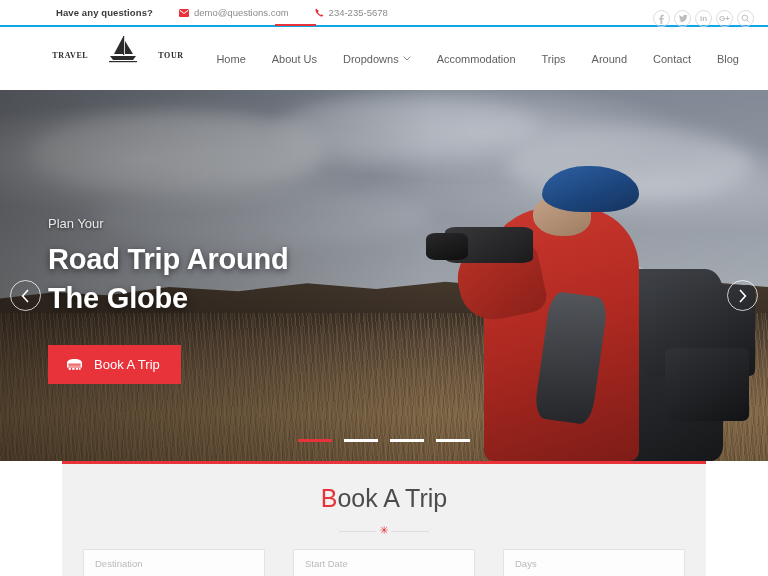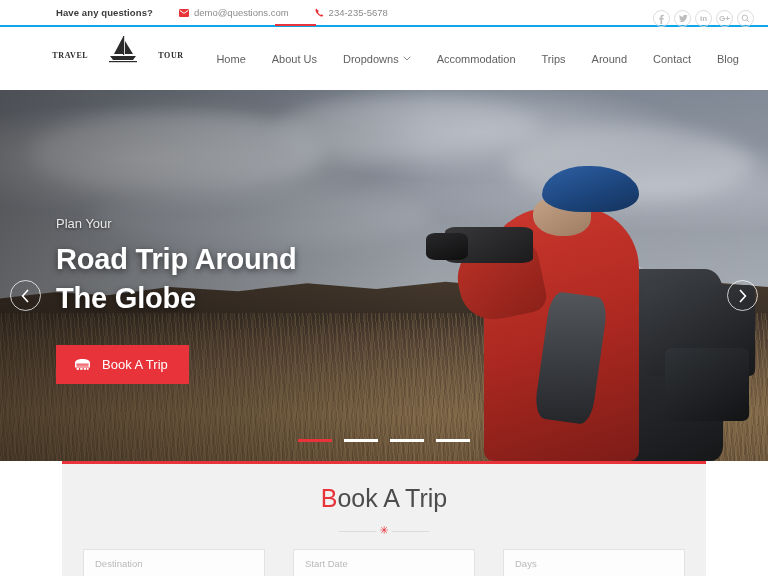--- a/index.html
+++ b/index.html
@@ -188,21 +188,21 @@
   }
   .hero-vignette {
     position: absolute; inset: 0;
     background:
       linear-gradient(90deg, rgba(18,14,10,.46) 0%, rgba(18,14,10,.22) 34%,
                       rgba(18,14,10,.04) 56%, rgba(18,14,10,.0) 100%);
   }
 
   
   .hero-copy {
-    position: absolute; left: 56px; top: 126px; z-index: 4;
+    position: absolute; left: 48px; top: 126px; z-index: 4;
   }
   .plan {
     font-size: 13px; color: #e9e9e9; margin-bottom: 9px;
     text-shadow: 0 1px 3px rgba(0,0,0,.6);
   }
   .headline {
     font-size: 29px; line-height: 1.33; font-weight: bold; color: #fff;
     letter-spacing: -.2px; text-shadow: 0 2px 6px rgba(0,0,0,.55);
   }
   .cta {

